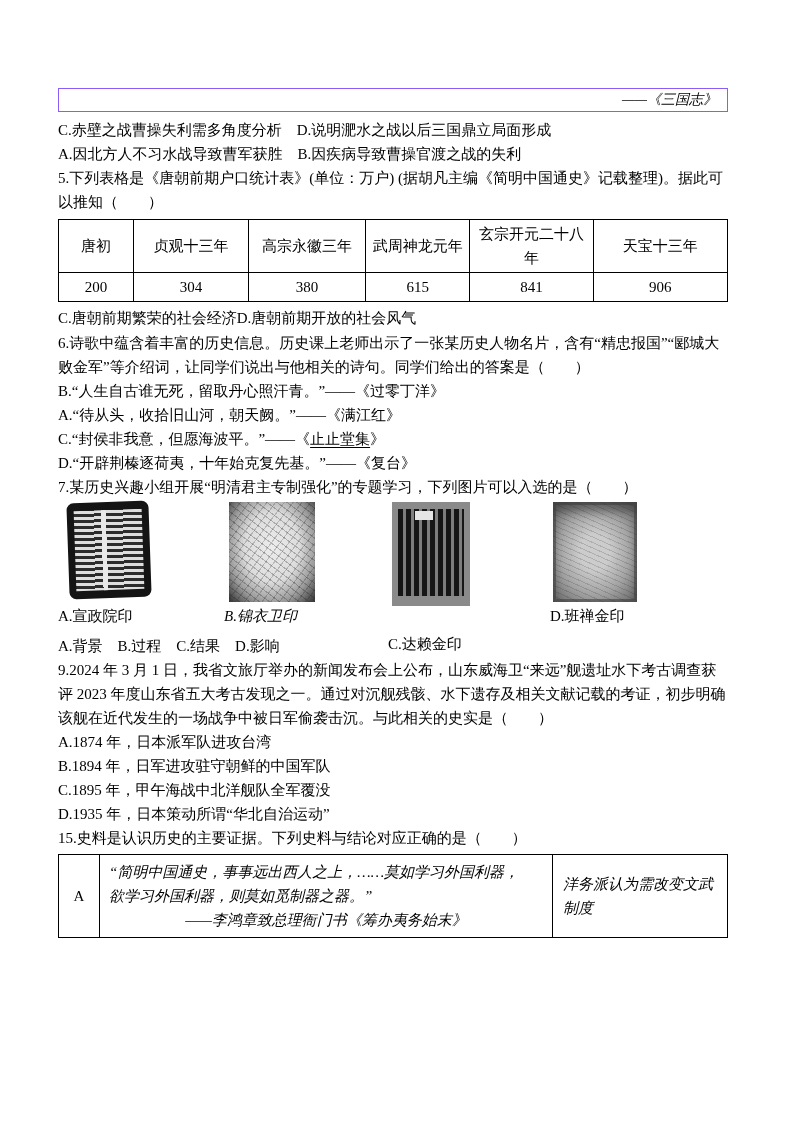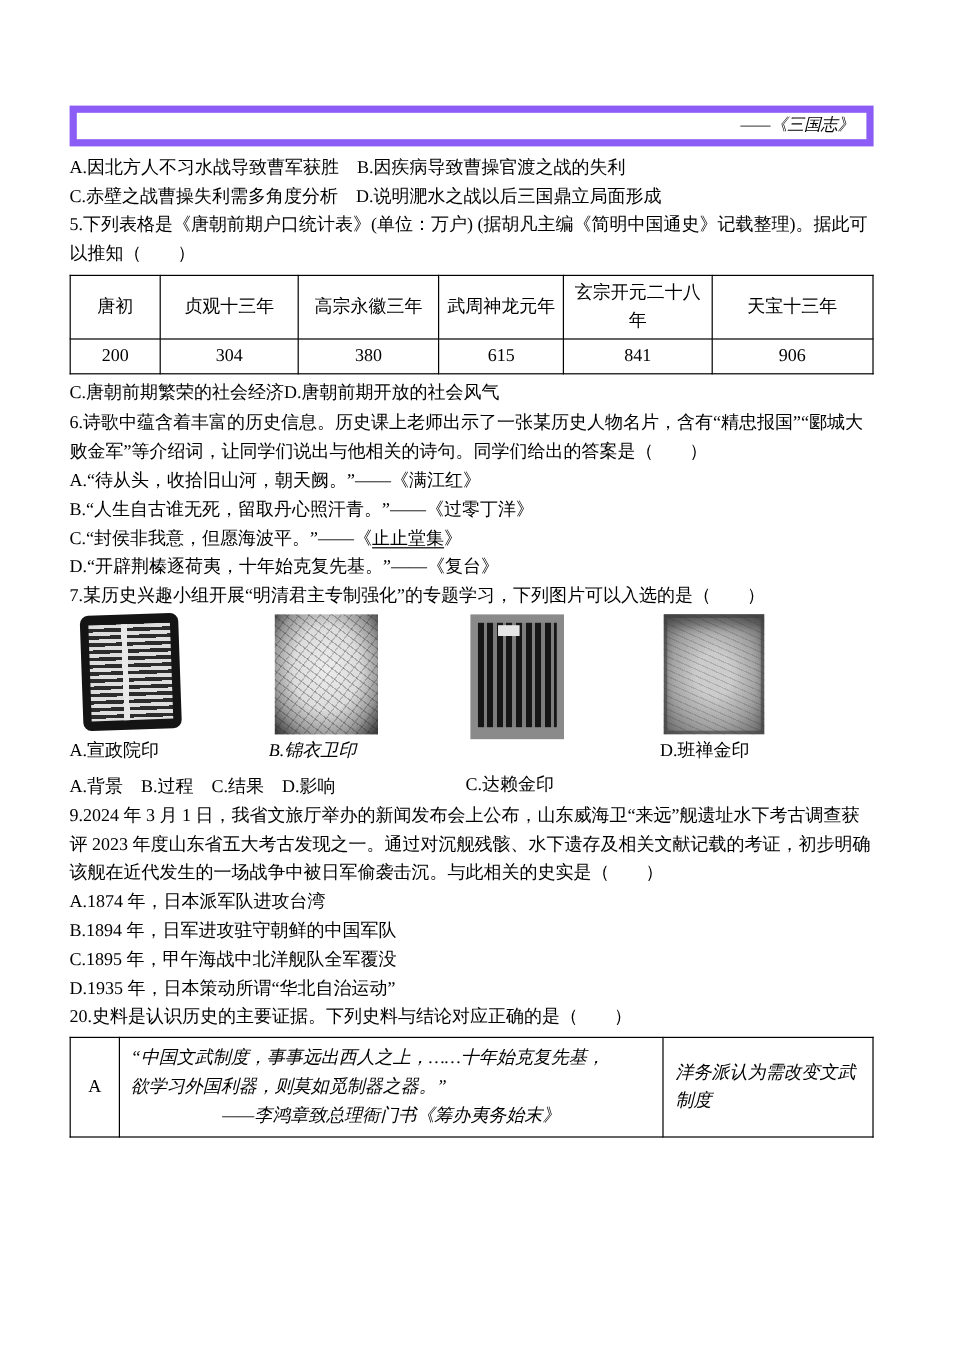--- a/index.html
+++ b/index.html
@@ -12,22 +12,22 @@
     background: #ffffff;
     color: #000000;
     font-family: "Liberation Serif", "DejaVu Serif", serif;
     font-size: 15px;
     line-height: 24px;
     overflow: hidden;
   }
   .textline { white-space: normal; }
   .kai { font-style: italic; }
   .quote-box {
-    border: 6px solid #8b5cf6;
-    height: 34px;
+    border: 1px solid #8b5cf6;
+    height: 24px;
     line-height: 22px;
     text-align: right;
     padding: 0 10px;
     box-sizing: border-box;
     margin-bottom: 6px;
     font-size: 14px;
   }
   .underlined { text-decoration: underline; text-underline-offset: 3px; }
 
   table.pop {
@@ -107,22 +107,22 @@
 </style>
 </head>
 <body>
 
 <div class="page">
 
   <div class="quote-box">
     <span class="kai">——《三国志》</span>
   </div>
 
+  <div class="textline">C.赤壁之战曹操失利需多角度分析　D.说明淝水之战以后三国鼎立局面形成</div>
   <div class="textline">A.因北方人不习水战导致曹军获胜　B.因疾病导致曹操官渡之战的失利</div>
-  <div class="textline">C.赤壁之战曹操失利需多角度分析　D.说明淝水之战以后三国鼎立局面形成</div>
 
   <div class="textline">5.下列表格是《唐朝前期户口统计表》(单位：万户) (据胡凡主编《简明中国通史》记载整理)。据此可以推知（　　）</div>
   <table class="pop">
     <colgroup>
       <col style="width:11.2%">
         <col style="width:17.2%">
         <col style="width:17.5%">
       <col style="width:15.6%">
         <col style="width:18.4%">
         <col style="width:20.1%">
@@ -142,22 +142,22 @@
       <td>380</td>
       <td>615</td>
       <td>841</td>
       <td>906</td>
     </tr>
   </tbody>
     </table>
   <div class="textline">C.唐朝前期繁荣的社会经济D.唐朝前期开放的社会风气</div>
 
   <div class="textline" style="margin-top:1px;">6.诗歌中蕴含着丰富的历史信息。历史课上老师出示了一张某历史人物名片，含有“精忠报国”“郾城大败金军”等介绍词，让同学们说出与他相关的诗句。同学们给出的答案是（　　）</div>
+  <div class="textline">B.“人生自古谁无死，留取丹心照汗青。”——《过零丁洋》</div>
   <div class="textline">A.“待从头，收拾旧山河，朝天阙。”——《满江红》</div>
-  <div class="textline">B.“人生自古谁无死，留取丹心照汗青。”——《过零丁洋》</div>
   <div class="textline">
     <span>C.“封侯非我意，但愿海波平。”——《</span><span class="underlined">止止堂集</span><span>》</span>
   </div>
   <div class="textline">D.“开辟荆榛逐荷夷，十年始克复先基。”——《复台》</div>
 
   <div class="textline">7.某历史兴趣小组开展“明清君主专制强化”的专题学习，下列图片可以入选的是（　　）</div>
   <div class="seals-row">
     <div class="seal seal-a seal-frame-a">
       <div class="inner"></div>
     </div>
@@ -177,27 +177,27 @@
   </div>
 
   <div class="textline">A.背景　B.过程　C.结果　D.影响</div>
 
   <div class="textline">9.2024 年 3 月 1 日，我省文旅厅举办的新闻发布会上公布，山东威海卫“来远”舰遗址水下考古调查获评 2023 年度山东省五大考古发现之一。通过对沉舰残骸、水下遗存及相关文献记载的考证，初步明确该舰在近代发生的一场战争中被日军偷袭击沉。与此相关的史实是（　　）</div>
   <div class="textline">A.1874 年，日本派军队进攻台湾</div>
   <div class="textline">B.1894 年，日军进攻驻守朝鲜的中国军队</div>
   <div class="textline">C.1895 年，甲午海战中北洋舰队全军覆没</div>
   <div class="textline">D.1935 年，日本策动所谓“华北自治运动”</div>
 
-  <div class="textline">20.史料是认识历史的主要证据。下列史料与结论对应正确的是（　　）</div>
+  <div class="textline">15.史料是认识历史的主要证据。下列史料与结论对应正确的是（　　）</div>
   <table class="evidence">
     <tbody>
         <tr>
       <td class="col-letter">A</td>
       <td class="col-quote kai">
-        <div>“中国文武制度，事事远出西人之上，……十年始克复先基，</div>
+        <div>“简明中国通史，事事远出西人之上，……莫如学习外国利器，</div>
         <div>欲学习外国利器，则莫如觅制器之器。”</div>
         <div class="attr-line">——李鸿章致总理衙门书《筹办夷务始末》</div>
       </td>
       <td class="col-concl kai">洋务派认为需改变文武制度</td>
     </tr>
   </tbody>
     </table>
 
 </div>
 

